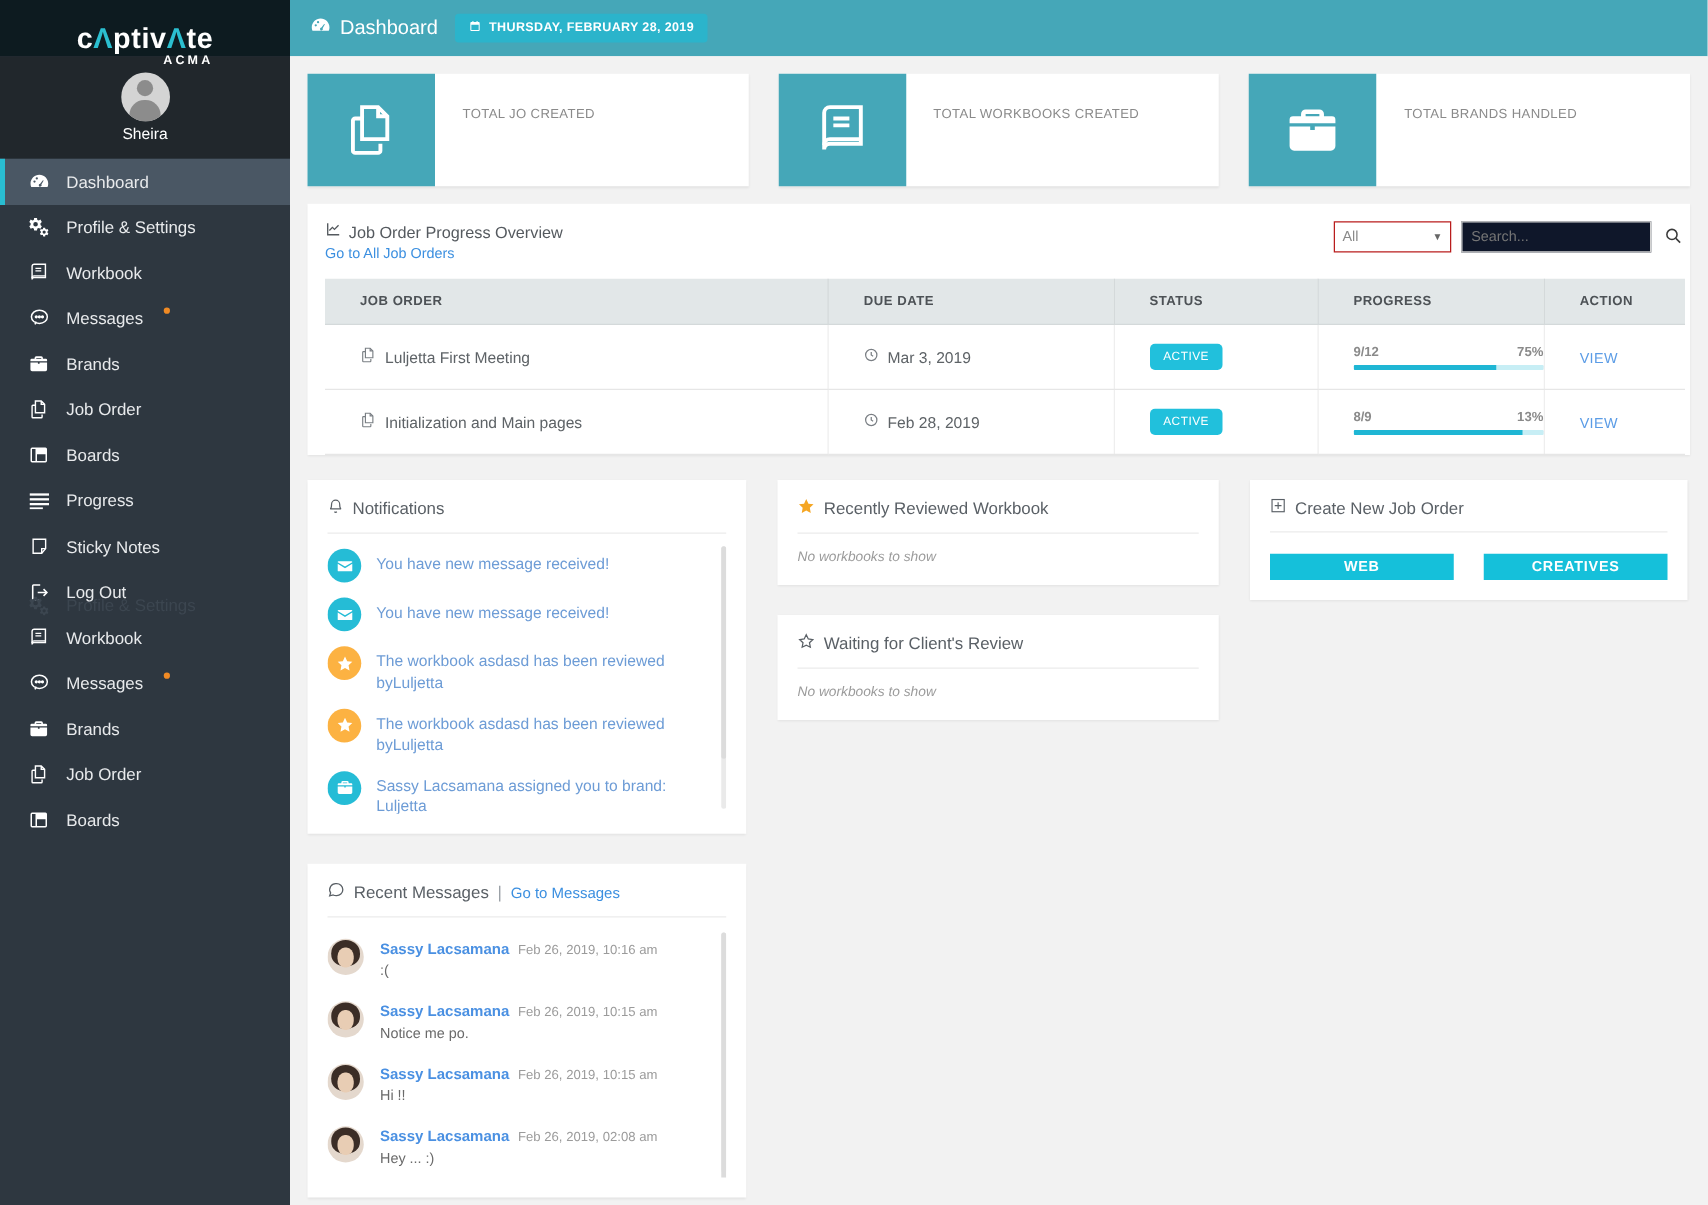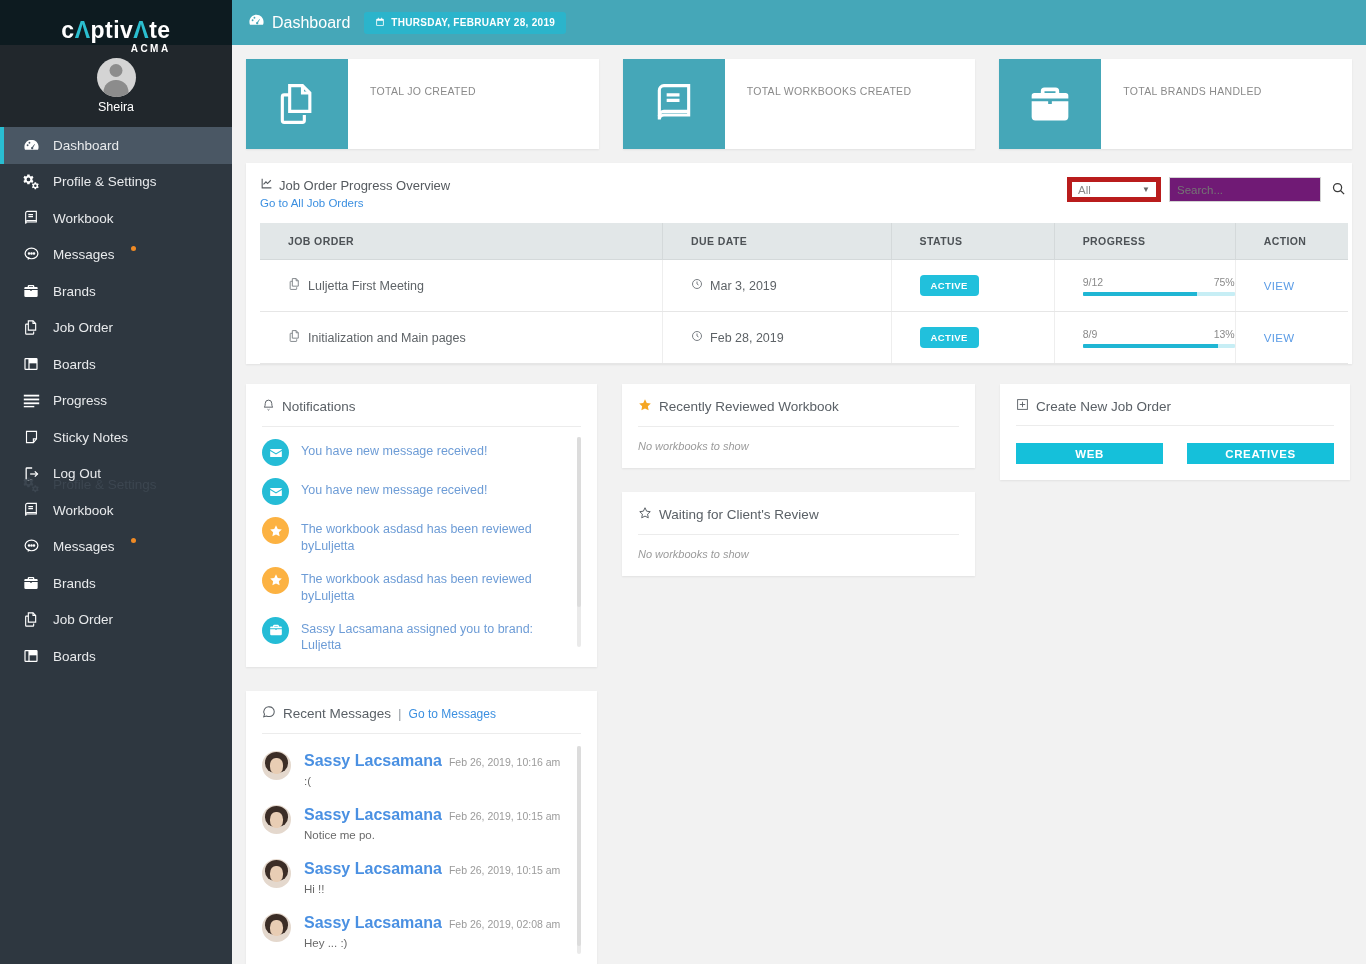--- a/index.html
+++ b/index.html
@@ -132,29 +132,29 @@
     display: flex; align-items: center; gap: 6px;
   }
   .jo-link {
     font-size: 11.5px; color: #3b8fe0; margin-top: 4px;
     cursor: pointer;
   }
   .jo-controls {
     margin-left: auto; display: flex; align-items: center; gap: 8px;
   }
   .select-box {
-    width: 94px; height: 25px; border: 5px solid #b91c1c;
+    width: 94px; height: 25px; border: 1px solid #b91c1c;
     background: #ffffff; font-size: 11.5px; color: #8a8a8a;
     padding: 0 6px; display: flex; align-items: center;
     justify-content: space-between; cursor: pointer; text-align: right;
   }
   .caret { font-size: 8px; color: #666; }
   .search-box {
     width: 152px; height: 25px; border: 1px solid #d3d3d3;
-    background: #701a75; font-size: 11.5px; color: #a8a8a8;
+    background: #0f172a; font-size: 11.5px; color: #a8a8a8;
     padding: 0 7px; outline: none;
     font-family: "Liberation Sans", sans-serif;
   }
   .search-btn {
     background: none; border: none; cursor: pointer;
     color: #3a3a3a; padding: 0 2px; display: flex; align-items: center;
   }
 
   table.jo-table { width: 100%; border-collapse: collapse; margin-top: 14px; }
   table.jo-table th {
@@ -171,24 +171,24 @@
   }
   table.jo-table th { border-right: 1px solid #d4d9da; }
   table.jo-table th:last-child, table.jo-table td:last-child { border-right: none; }
   .col-jo { width: 37%; }
   .col-due { width: 21%; }
   .col-status { width: 15%; }
   .col-prog { width: 15%; }
   .cell-flex { display: flex; align-items: center; gap: 7px; }
   .badge-active {
     display: inline-block; background: #21c0dc; color: #ffffff;
-    font-size: 9.5px; font-weight: bold; letter-spacing: 0.4px;
+    font-size: 9.5px; font-weight: normal; letter-spacing: 0.4px;
     padding: 5px 11px; border-radius: 4px;
   }
-  .prog-wrap { width: 152px; }
+  .prog-wrap { width: 152px; font-weight: bold; }
   .prog-nums {
     display: flex; justify-content: space-between;
     font-size: 10.5px; color: #8a8a8a; margin-bottom: 4px;
   }
   .prog-track {
     height: 4px; background: #c7eef5; border-radius: 1px; overflow: hidden;
   }
   .prog-fill { height: 100%; background: #1fb6d4; }
   .view-link { color: #5b9ce6; font-size: 11.5px; cursor: pointer; letter-spacing: 0.3px; }
 
@@ -253,21 +253,21 @@
     width: 23px; height: 21px; border-radius: 50% 50% 45% 45%;
     background: #3b2d26;
   }
   .msg-avatar::after {
     content: ""; position: absolute; left: 8px; top: 7px;
     width: 13px; height: 16px; border-radius: 45%;
     background: #e8cdb4;
   }
   .msg-body { flex: 1; padding-top: 1px; }
   .msg-head { display: flex; align-items: baseline; gap: 7px; }
-  .msg-name { font-size: 16px; font-weight: bold; color: #4a90e2; }
+  .msg-name { font-size: 12px; font-weight: bold; color: #4a90e2; }
   .msg-time { font-size: 10.5px; color: #9b9b9b; }
   .msg-text { font-size: 11.5px; color: #6a6a6a; margin-top: 5px; }
 </style>
 </head>
 <body>
 
 <div id="sidebar">
 
   <div id="logo-area">
     <div>

